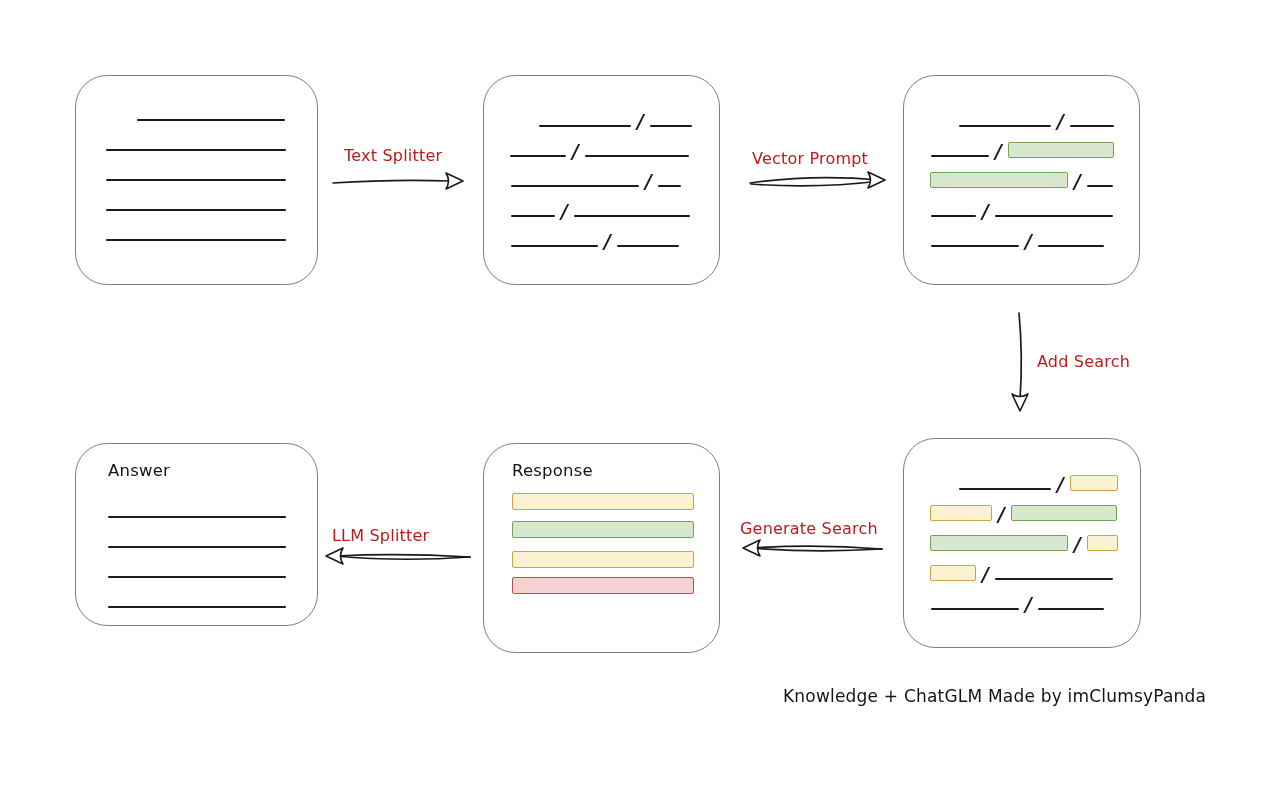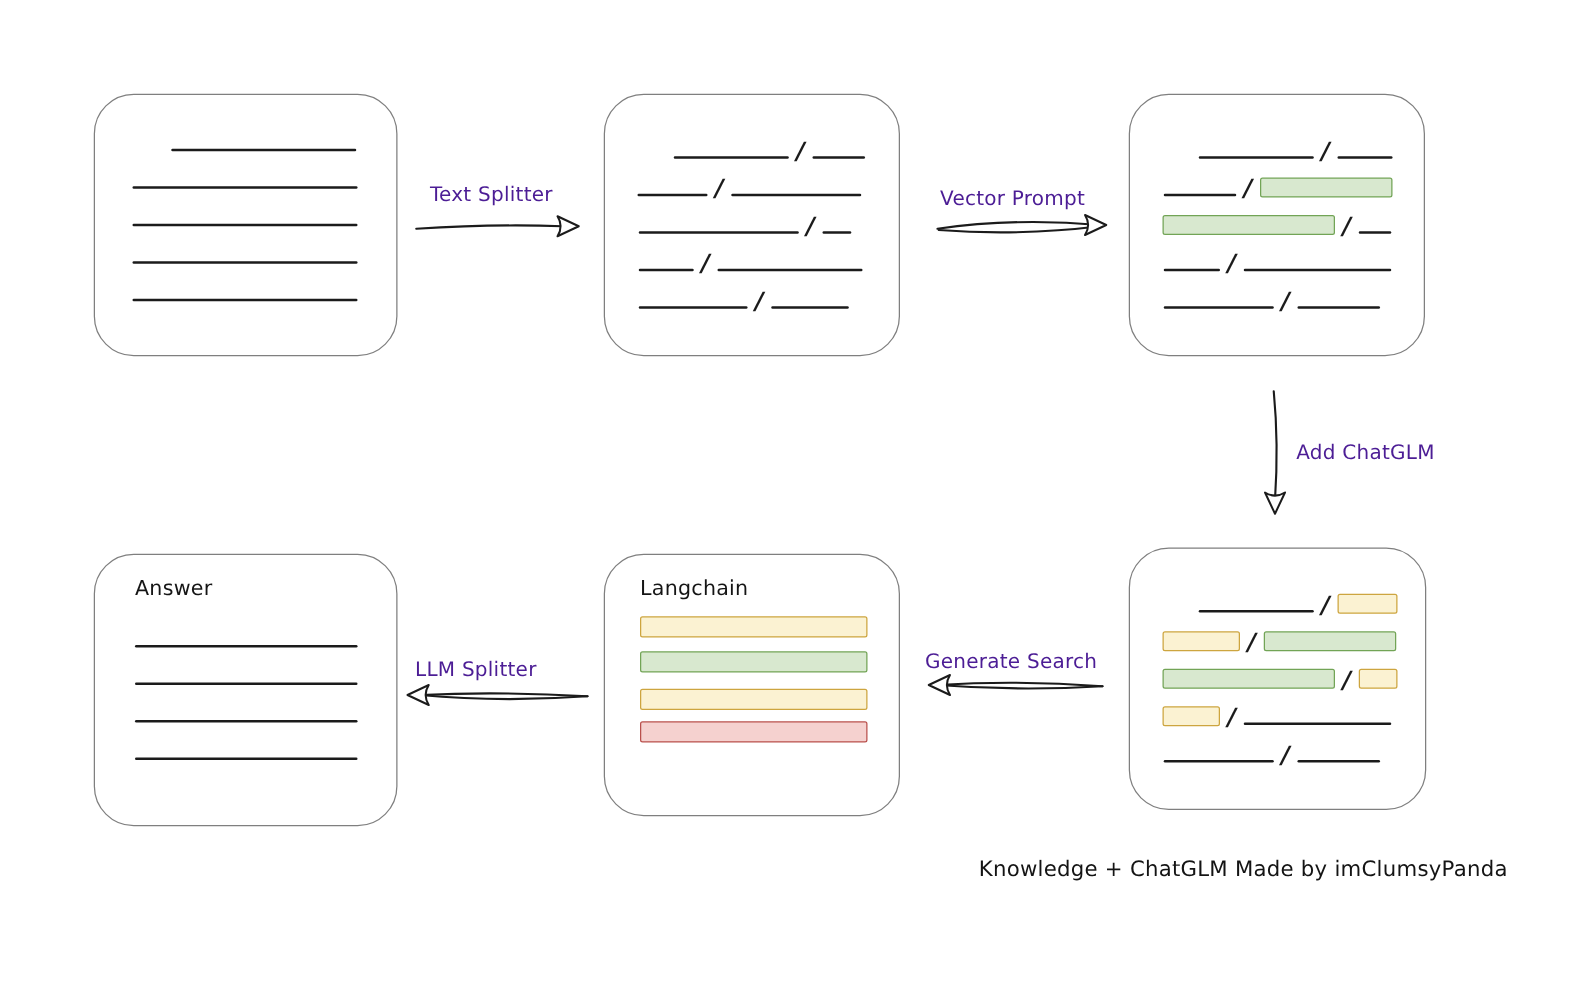--- a/index.html
+++ b/index.html
@@ -17,21 +17,21 @@
     background: #ffffff;
     border: 1.6px solid var(--box-border, #7f7f7f);
     border-radius: 32px;
   }
   
   #node-source-document   { left: 75px;  top: 75px;  width: 243px; height: 210px; padding-top: 16px; }
   #node-text-chunks       { left: 483px; top: 75px;  width: 237px; height: 210px; padding-top: 22px; }
   #node-matched-chunks    { left: 903px; top: 75px;  width: 237px; height: 210px; padding-top: 22px; }
   #node-context-chunks    { left: 903px; top: 438px; width: 238px; height: 210px; padding-top: 22px; }
   #node-prompt            { left: 483px; top: 443px; width: 237px; height: 210px; padding: 17px 0 0 28px; }
-  #node-answer            { left: 75px;  top: 443px; width: 243px; height: 218px; padding-top: 17px; }
+  #node-answer            { left: 75px;  top: 443px; width: 243px; height: 183px; padding-top: 17px; }
 
   
   .chunk-row { display: flex; align-items: flex-end; height: 30px; gap: 6px; }
   .line-row  { display: flex; align-items: flex-end; height: 30px; }
   .seg-line  { height: 2px; background: var(--ink, #1b1b1b); border-radius: 1px; margin-bottom: 1px; }
   .seg-slash {
     font-size: 19px; line-height: 0.85;
     font-style: italic; font-weight: bold;
     color: var(--ink, #1b1b1b);
     transform: translateY(1px);
@@ -51,21 +51,21 @@
   #knowledge-bars .bar:nth-child(1) { margin-bottom: 11px; }
   #knowledge-bars .bar:nth-child(2) { margin-bottom: 13px; }
   #question-bar-wrap { margin-top: 9px; }
 
   .inbox-label { font-size: 16.5px; letter-spacing: 0.2px; height: 22px; color: #151515; }
   #node-answer .inbox-label { margin-left: 32px; }
   #node-prompt .inbox-label.question { margin-top: 12px; }
   #answer-lines { margin-top: 6px; }
 
   
-  .arrow-label { position: absolute; font-size: 16px; white-space: nowrap; color: #4c1d95; letter-spacing: 0.2px; }
+  .arrow-label { position: absolute; font-size: 16px; white-space: nowrap; color: #b91c1c; letter-spacing: 0.2px; }
   #label-text-splitter   { left: 344px;  top: 146px; }
   #label-vector-search   { left: 752px;  top: 149px; }
   #label-add-context     { left: 1037px; top: 352px; }
   #label-generate-prompt { left: 740px;  top: 519px; }
   #label-llm-response    { left: 332px;  top: 526px; }
   #caption { position: absolute; left: 783px; top: 686px; font-size: 17px; white-space: nowrap; color: #141414; letter-spacing: 0.2px; }
 
   #arrow-layer { position: absolute; left: 0; top: 0; width: 1262px; height: 792px; pointer-events: none; }
   #arrow-layer path { stroke: var(--ink, #1b1b1b); fill: none; stroke-width: 1.7; stroke-linecap: round; }
   #arrow-layer path.head { fill: #ffffff; stroke-width: 1.6; stroke-linejoin: round; }
@@ -169,21 +169,21 @@
       <div class="seg-line" style="width: 118px;"></div>
     </div>
     <div class="chunk-row" style="padding-left: 27px;">
       <div class="seg-line" style="width: 88px;"></div>
       <span class="seg-slash">/</span>
       <div class="seg-line" style="width: 66px;"></div>
     </div>
   </div>
 
 <div class="node" id="node-prompt">
-  <div class="inbox-label">Langchain</div>
+  <div class="inbox-label">Response</div>
   <div id="knowledge-bars">
       <div class="bar yellow"></div>
       <div class="bar green"></div>
       <div class="bar yellow"></div>
     </div>
   <div id="question-bar-wrap">
       <div class="bar red"></div>
     </div>
 </div>
 
@@ -226,17 +226,17 @@
   </g>
   <g>
     <path d="M470,557 Q400,562 336,556"></path>
     <path d="M470,557 Q400,553 336,556"></path>
     <path class="head" d="M343,548 L326,556 L343,564 Q338,556 343,548 Z"></path>
   </g>
 </svg>
 
 <div class="arrow-label" id="label-text-splitter">Text Splitter</div>
 <div class="arrow-label" id="label-vector-search">Vector Prompt</div>
-<div class="arrow-label" id="label-add-context">Add ChatGLM</div>
+<div class="arrow-label" id="label-add-context">Add Search</div>
 <div class="arrow-label" id="label-generate-prompt">Generate Search</div>
 <div class="arrow-label" id="label-llm-response">LLM Splitter</div>
 
 <div id="caption">Knowledge + ChatGLM Made by imClumsyPanda</div>
 
 </body></html>

